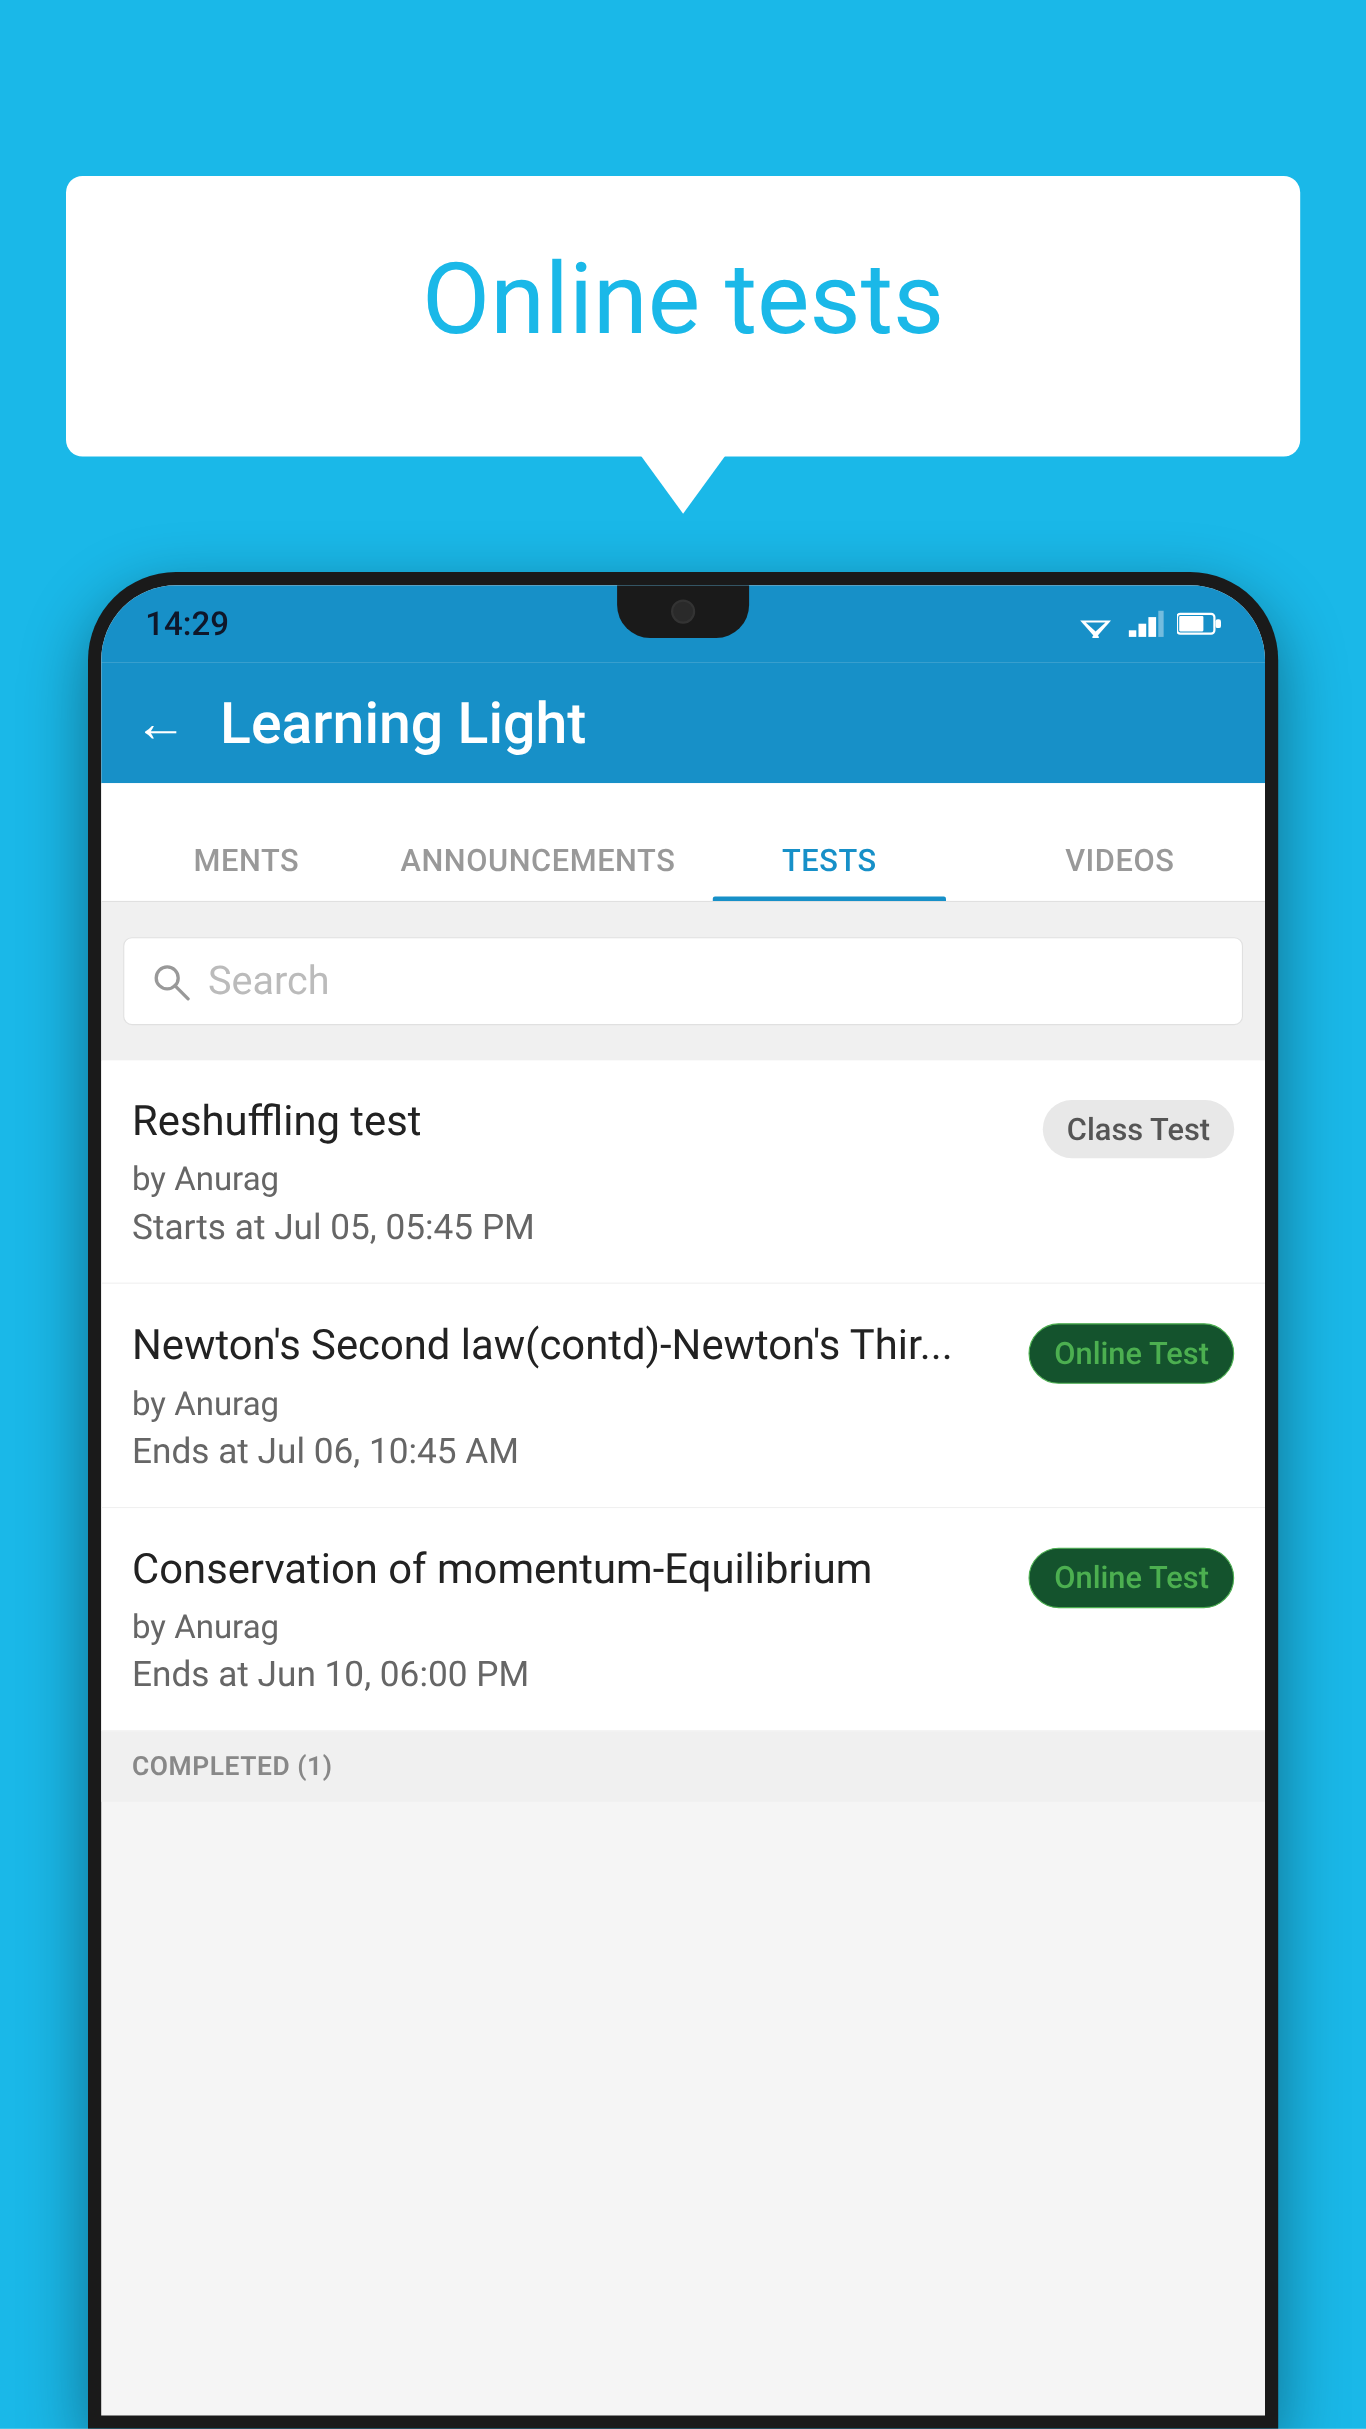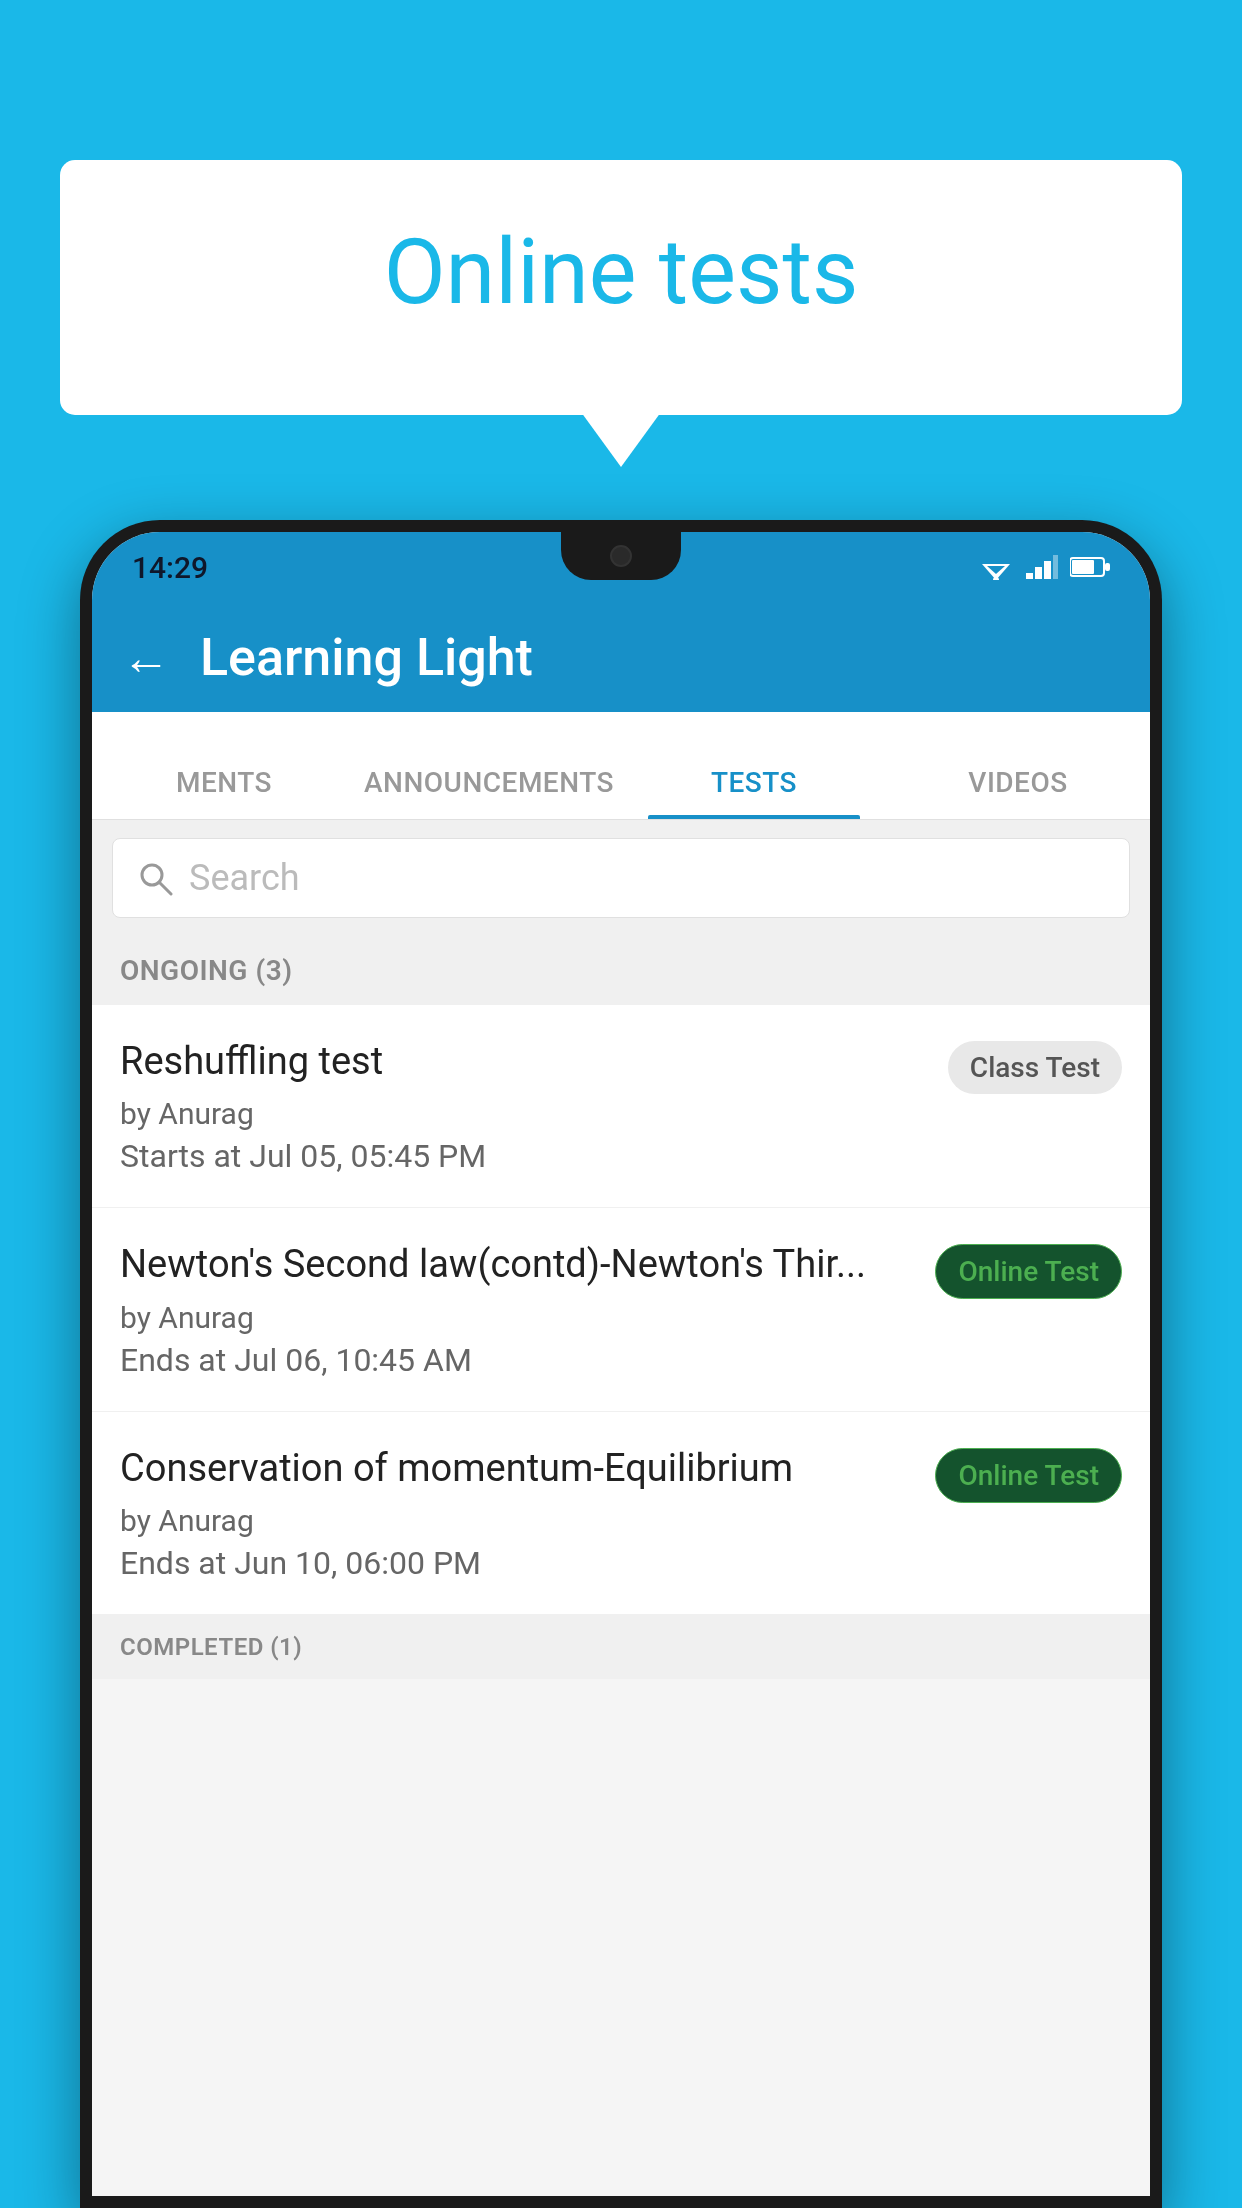--- a/index.html
+++ b/index.html
@@ -175,21 +175,21 @@
       left: 10%;
       right: 10%;
       height: 4px;
       background: #1790c8;
       border-radius: 2px 2px 0 0;
     }
 
     
     .search-container {
       background: #f0f0f0;
-      padding: 18px 20px;
+      padding: 32px 20px;
     }
 
     .search-box {
       background: white;
       border-radius: 8px;
       display: flex;
       align-items: center;
       padding: 18px 24px;
       gap: 16px;
       border: 1px solid #e0e0e0;
@@ -341,21 +341,20 @@
     <div class="search-container">
       <div class="search-box">
         <svg width="36" height="36" viewBox="0 0 36 36">
           <circle cx="15" cy="15" r="10" stroke="#999" stroke-width="3" fill="none"></circle>
           <line x1="22" y1="22" x2="34" y2="34" stroke="#999" stroke-width="3" stroke-linecap="round"></line>
         </svg>
         <span class="search-placeholder">Search</span>
       </div>
     </div>
 
-    <div class="section-header">ONGOING (3)</div>
 
     <div class="test-list">
 
       <div class="test-item">
         <div class="test-info">
           <div class="test-name">Reshuffling test</div>
           <div class="test-author">by Anurag</div>
           <div class="test-time">Starts at  Jul 05, 05:45 PM</div>
         </div>
         <span class="test-badge badge-class">Class Test</span>

